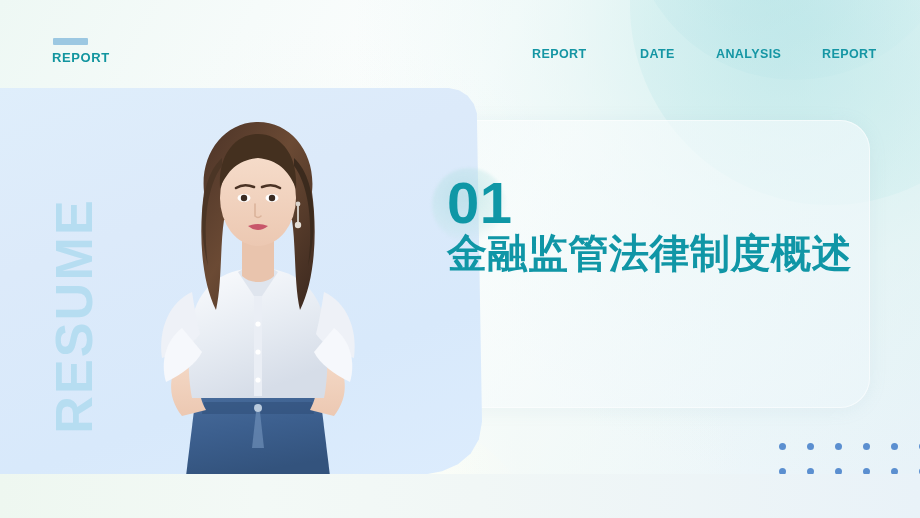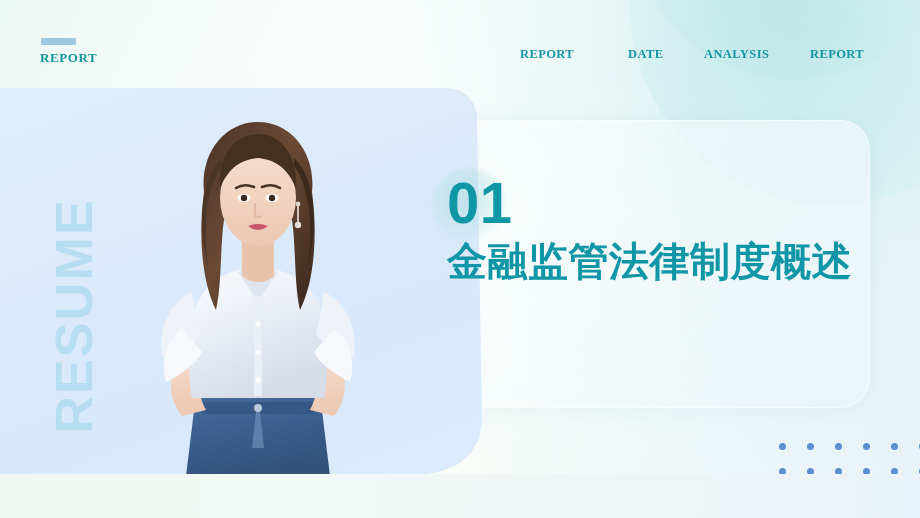--- a/index.html
+++ b/index.html
@@ -32,21 +32,21 @@
     left:432px; top:168px; width:74px; height:74px;
     background:radial-gradient(circle at 42% 38%, rgba(163,216,219,0.50) 0%, rgba(186,228,228,0.30) 55%, rgba(215,240,240,0) 76%);
     filter:blur(1.5px);
   }
   .blob-bl {
     left:120px; bottom:-180px; width:420px; height:300px;
     background:radial-gradient(circle at 50% 30%, rgba(255,255,240,0.55) 0%, rgba(250,252,240,0) 70%);
   }
 
   
-  .header { position:absolute; left:0; top:0; width:812px; height:88px;font-family:Liberation Serif, serif; }
+  .header { position:absolute; left:12px; top:0; width:812px; height:88px; }
   .brand { position:absolute; left:40px; top:38px; }
   .brand-bar {
     width:35px; height:7px; background:#9cc8e2; border-radius:1px;
     margin-bottom:5px; margin-left:1px;
   }
   .brand-label {
     font-size:13px; font-weight:bold; color:#12959f;
     letter-spacing:0.6px;
   }
   .nav { position:absolute; left:505px; top:46px; width:395px; }
@@ -106,21 +106,21 @@
   }
   .portrait svg { display:block; }
 
   
   .title-block { position:absolute; left:447px; top:174px; }
   .title-num {
     font-size:58px; font-weight:bold; color:#0f97a6;
     line-height:1; letter-spacing:0.5px;
   }
   .title-main {
-    margin-top:8px;
+    margin-top:0;
     font-size:40px; font-weight:bold; color:#1096a6;
     letter-spacing:0.5px; line-height:1.05;
     white-space:nowrap;
   }
 
   
   .dots { position:absolute; left:779px; top:443px; }
   .dot-row { display:flex; gap:21px; margin-bottom:18px; }
   .dot-row:last-child { margin-bottom:0; }
   .dot { width:7px; height:7px; border-radius:50%; background:#5b8fd0; }

